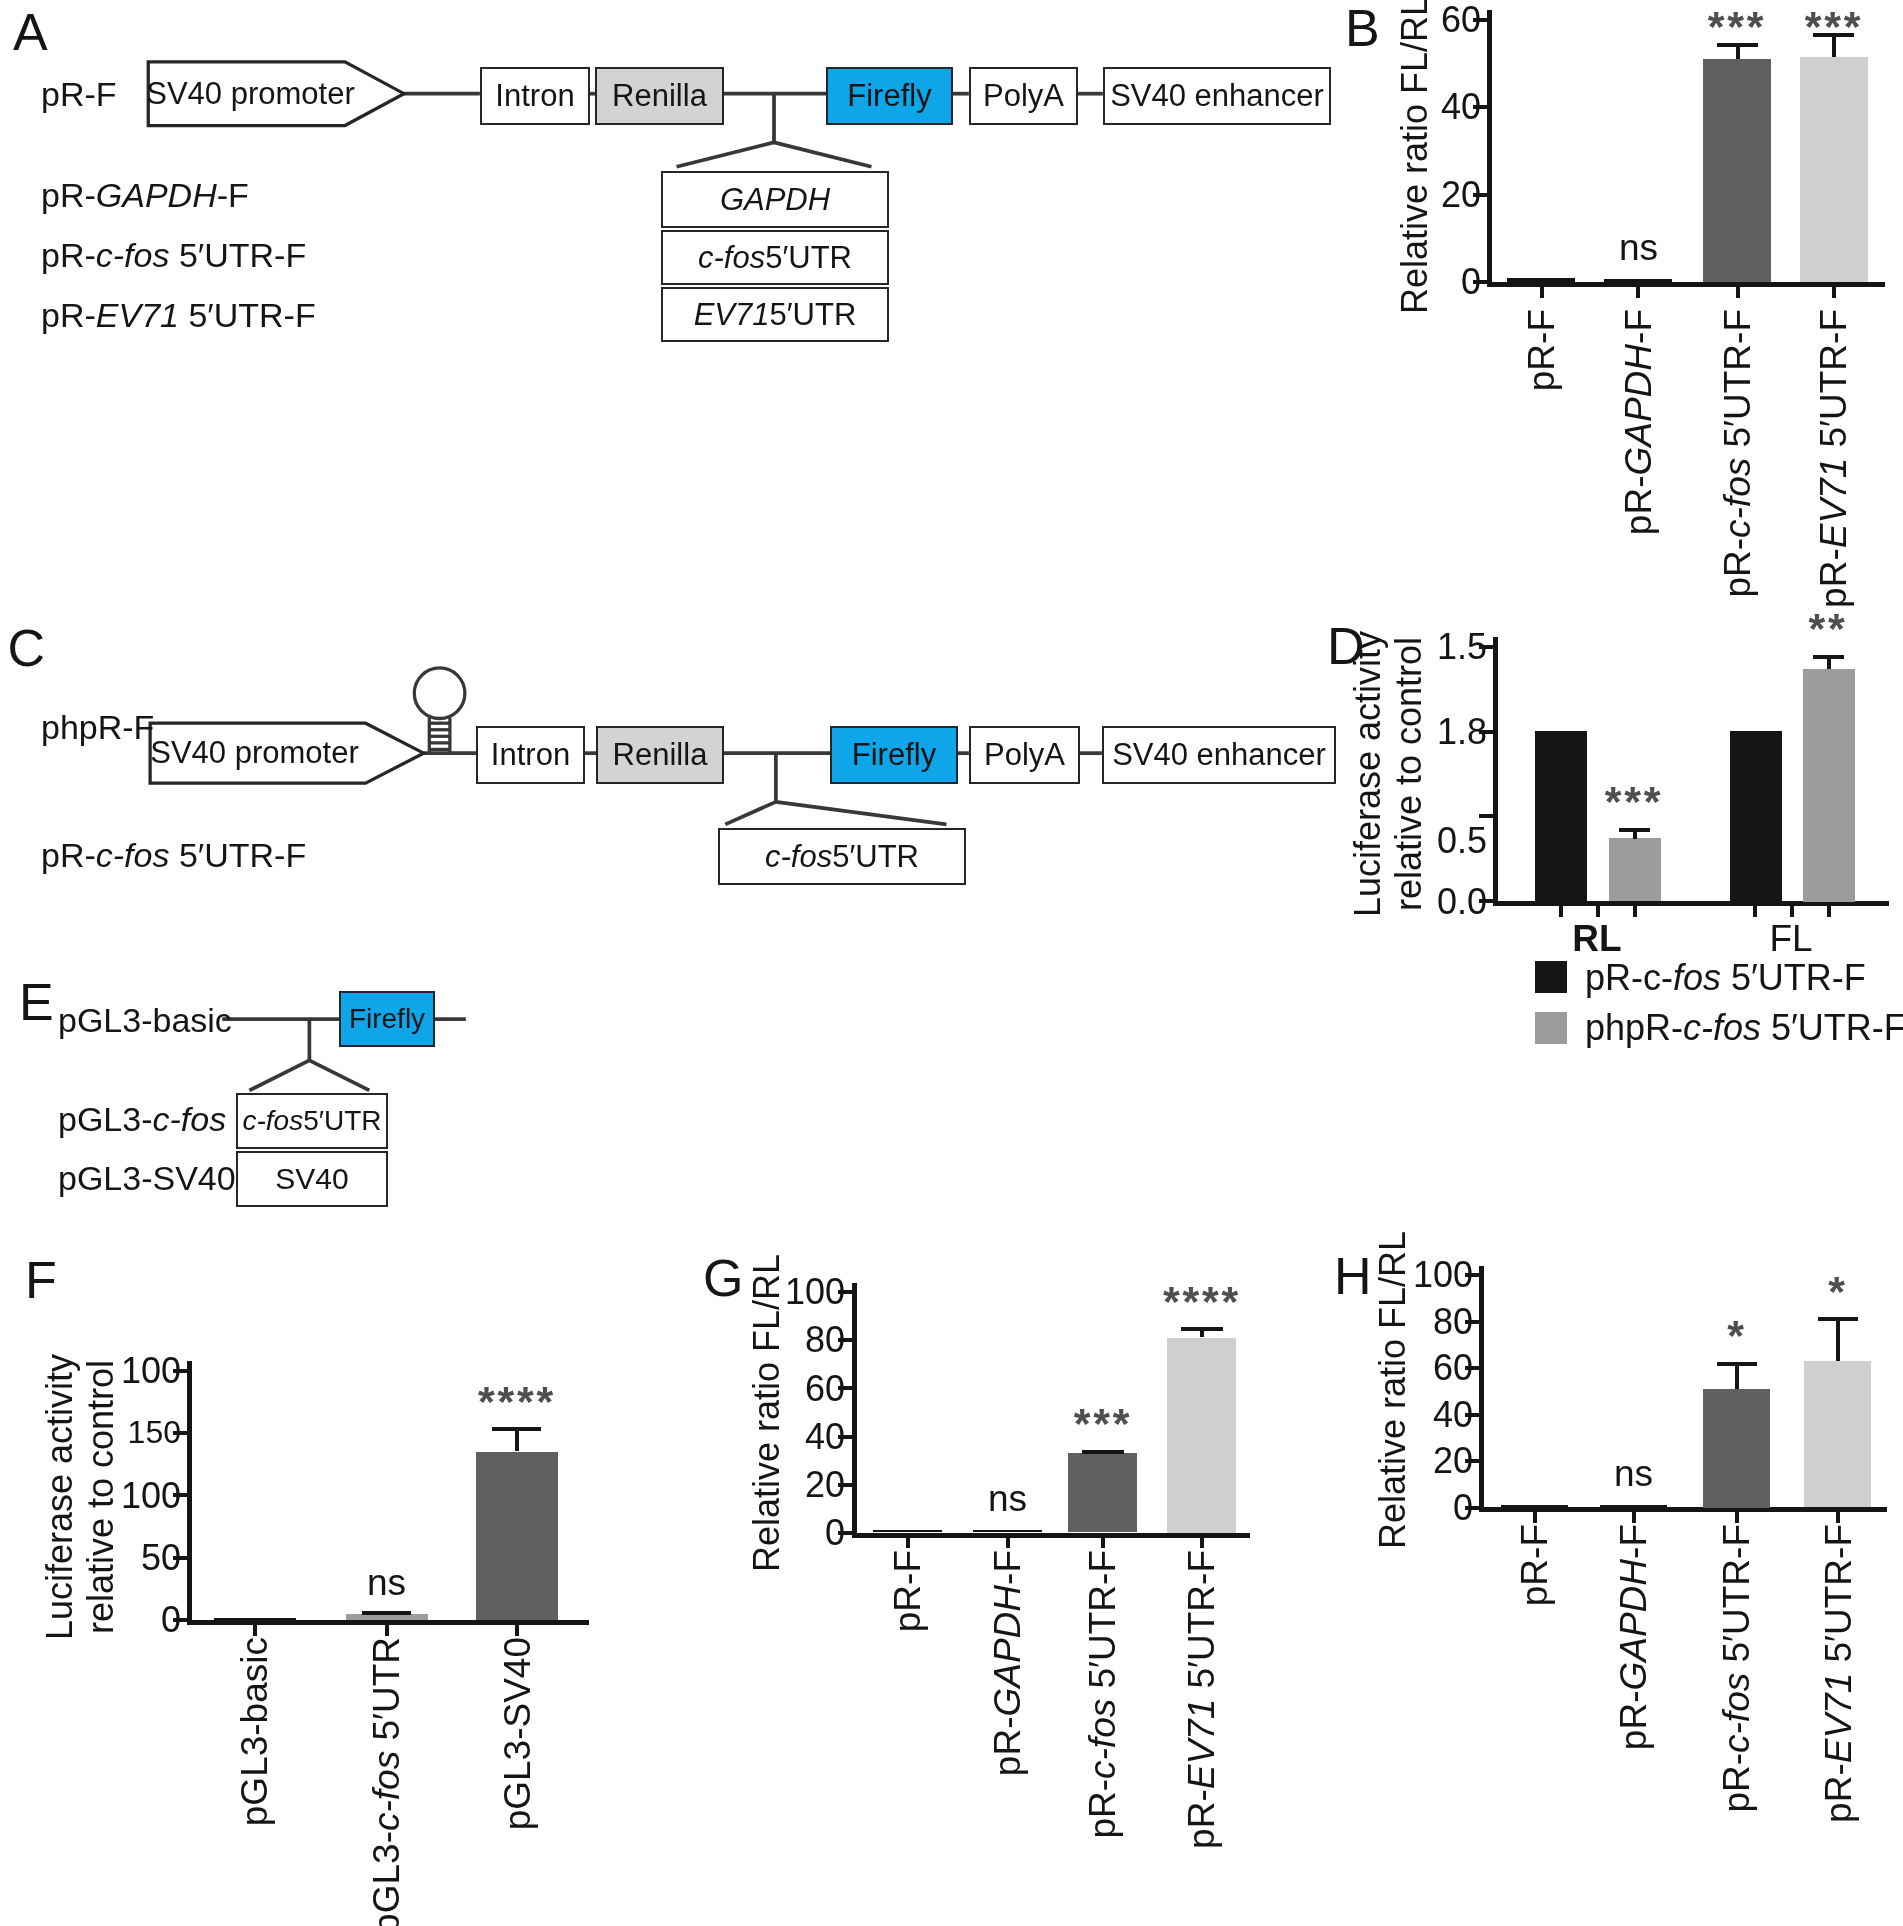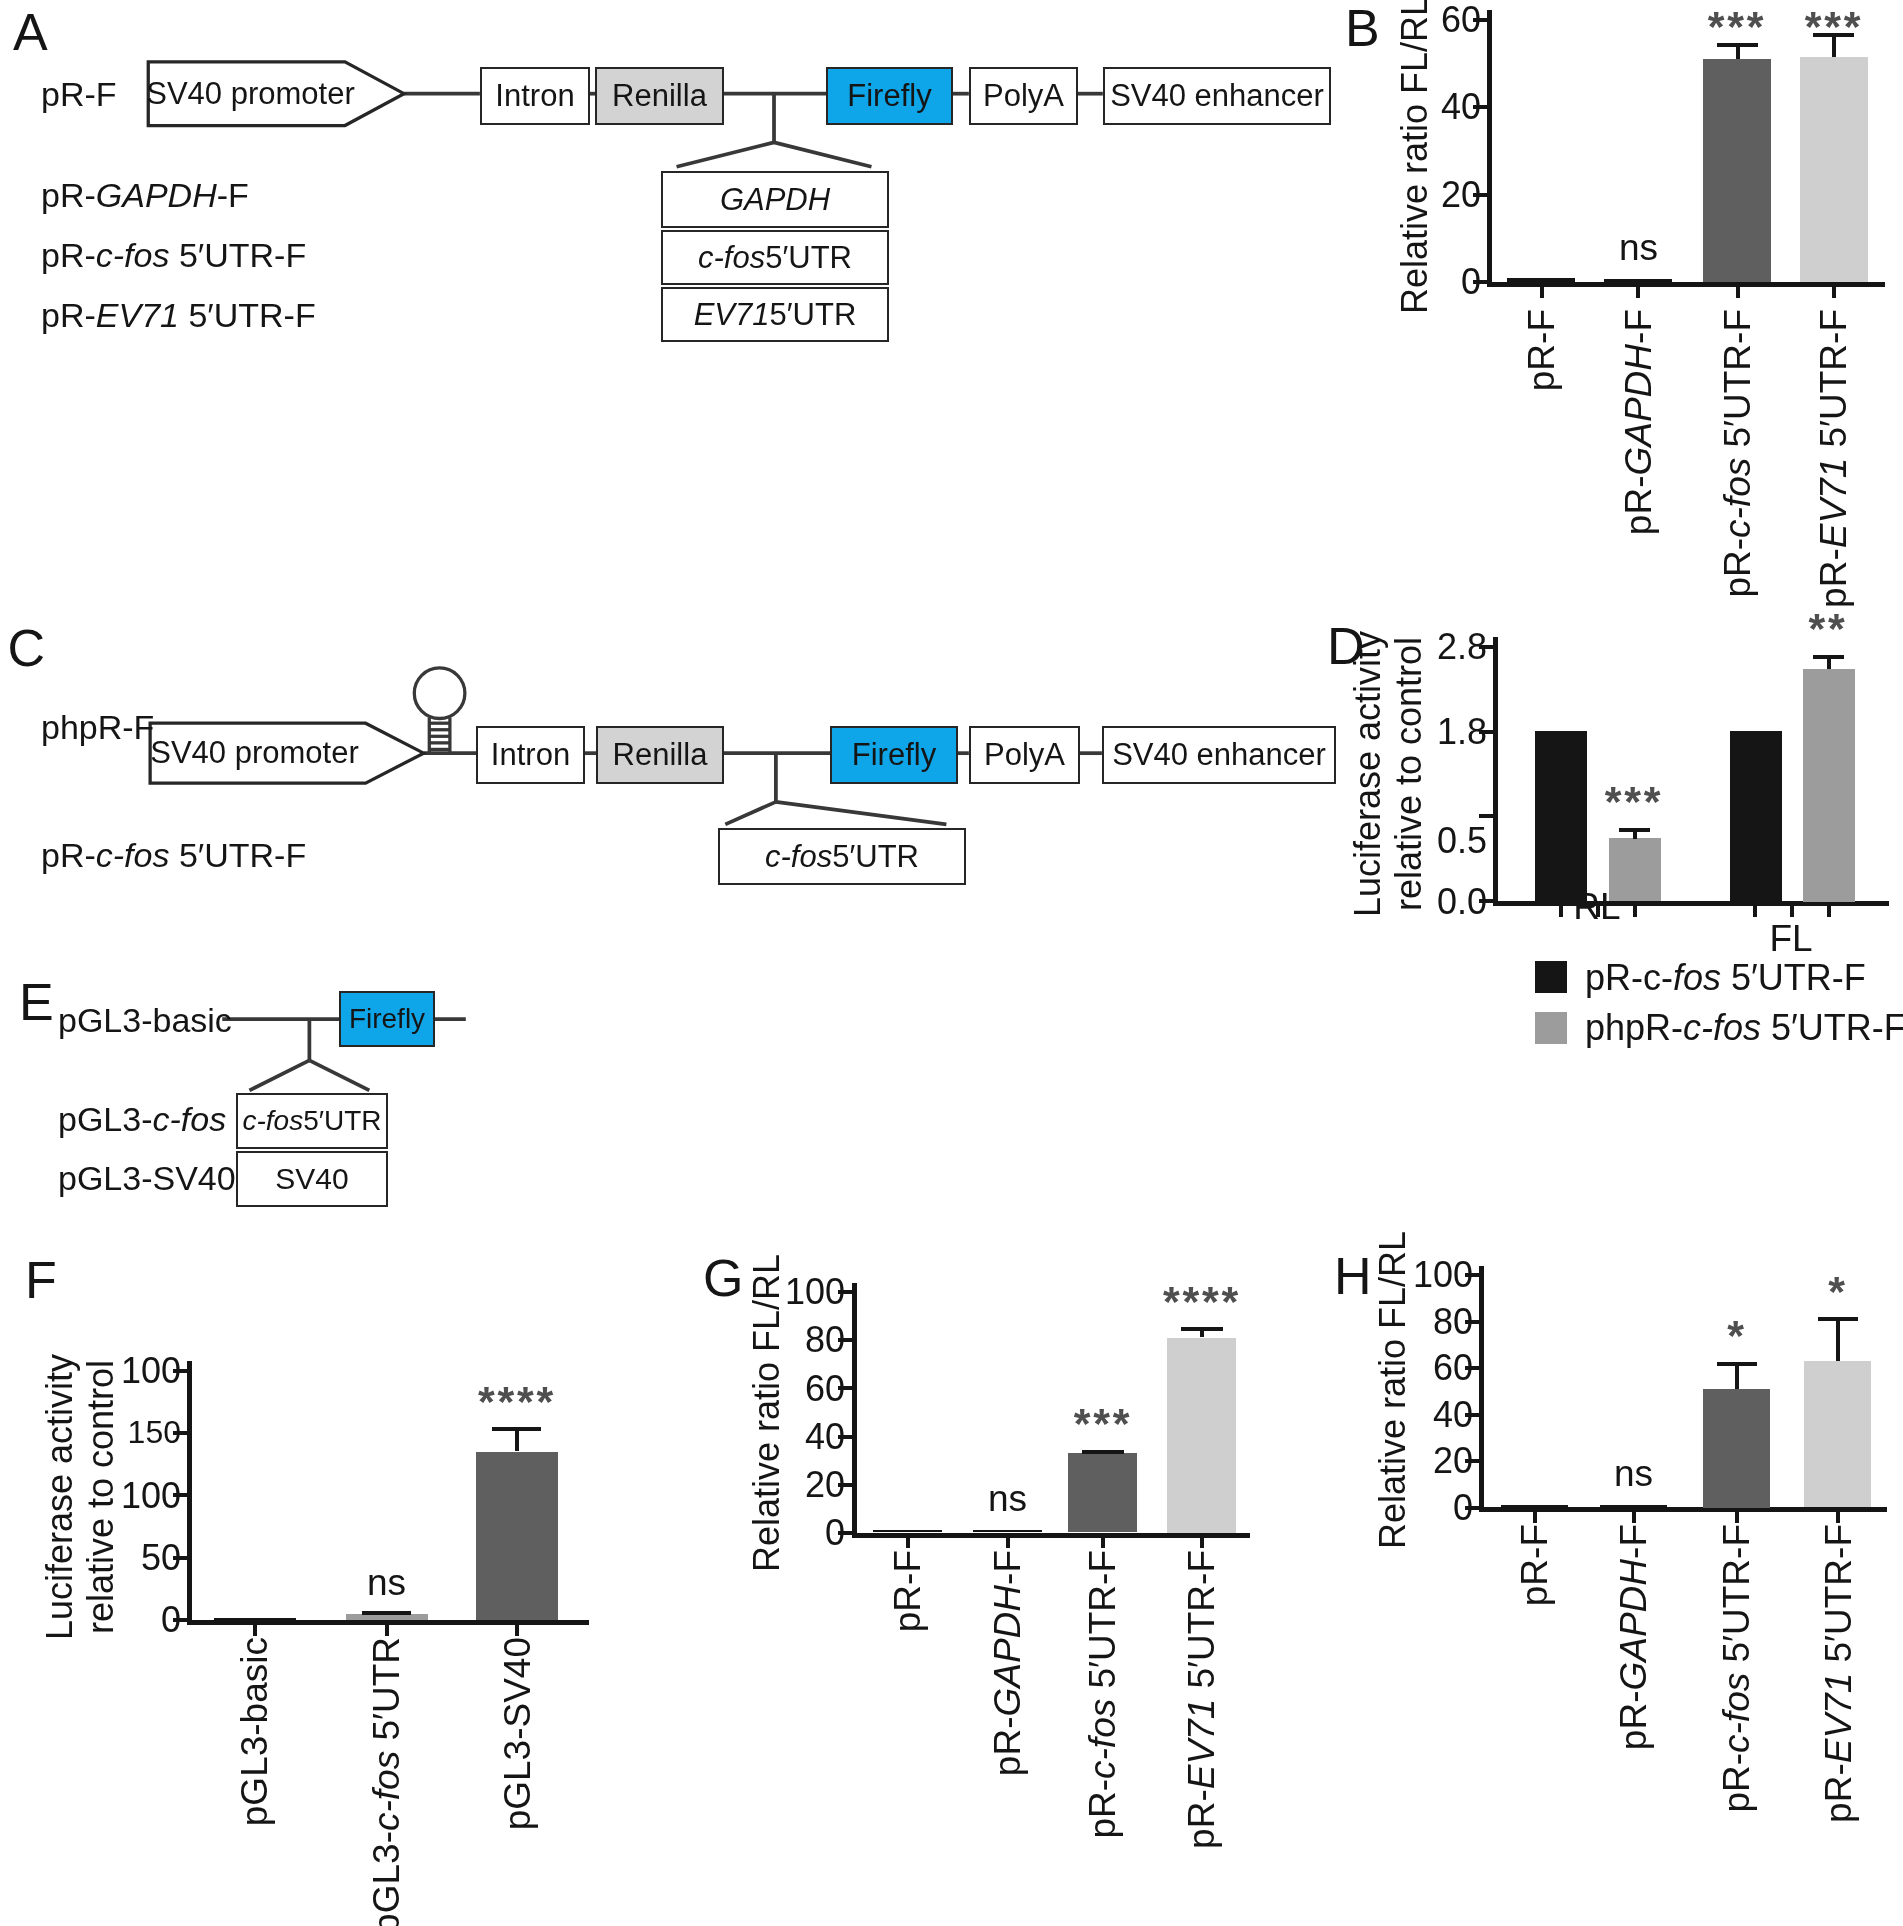--- a/index.html
+++ b/index.html
@@ -171,36 +171,36 @@
   <div class="chart" id="chart-d">
       <div style="position: absolute; left: 1493px; top: 637px; width: 4.7px; height: 269px; background: rgb(21, 21, 21);"></div>
       <div style="position: absolute; left: 1493px; top: 901px; width: 396px; height: 4.7px; background: rgb(21, 21, 21);"></div>
       <div style="position: absolute; left: 1479px; top: 899px; width: 14px; height: 3.7px; background: rgb(21, 21, 21);"></div>
       <div style="position: absolute; left: 1365px; top: 882px; width: 122px; height: 39px; line-height: 39px; text-align: right; font-size: 36px; color: rgb(21, 21, 21);">0.0</div>
       <div style="position: absolute; left: 1479px; top: 814px; width: 14px; height: 3.7px; background: rgb(21, 21, 21);"></div>
       <div style="position: absolute; left: 1365px; top: 797px; width: 122px; height: 39px; line-height: 39px; text-align: right; font-size: 36px; color: rgb(21, 21, 21); margin-top: 24px;">0.5</div>
       <div style="position: absolute; left: 1479px; top: 730px; width: 14px; height: 3.7px; background: rgb(21, 21, 21);"></div>
       <div style="position: absolute; left: 1365px; top: 712px; width: 122px; height: 39px; line-height: 39px; text-align: right; font-size: 36px; color: rgb(21, 21, 21);">1.8</div>
       <div style="position: absolute; left: 1479px; top: 645px; width: 14px; height: 3.7px; background: rgb(21, 21, 21);"></div>
-      <div style="position: absolute; left: 1365px; top: 627px; width: 122px; height: 39px; line-height: 39px; text-align: right; font-size: 36px; color: rgb(21, 21, 21);">2.8</div>
+      <div style="position: absolute; left: 1365px; top: 627px; width: 122px; height: 39px; line-height: 39px; text-align: right; font-size: 36px; color: rgb(21, 21, 21);">1.5</div>
       <div style="position: absolute; left: 1349px; top: 774px; transform: translateY(-50%);">
         <span style="writing-mode: vertical-rl; transform: rotate(180deg); display: block; white-space: nowrap; font-size: 36px; line-height: 38px; color: rgb(21, 21, 21);"><span>Luciferase activity</span></span>
       </div>
       <div style="position: absolute; left: 1390px; top: 774px; transform: translateY(-50%);">
         <span style="writing-mode: vertical-rl; transform: rotate(180deg); display: block; white-space: nowrap; font-size: 36px; line-height: 38px; color: rgb(21, 21, 21);"><span>relative to control</span></span>
       </div>
       <div style="position: absolute; left: 1535px; top: 731px; width: 52px; height: 170px; background: rgb(21, 21, 21);"></div>
       <div style="position: absolute; left: 1559px; top: 906px; width: 3.7px; height: 11.2px; background: rgb(21, 21, 21);"></div>
       <div style="position: absolute; left: 1609px; top: 838px; width: 52px; height: 63px; background: rgb(156, 156, 156);"></div>
       <div style="position: absolute; left: 1633px; top: 830px; width: 3.7px; height: 8.5px; background: rgb(21, 21, 21);"></div>
       <div style="position: absolute; left: 1619px; top: 828px; width: 31px; height: 3.7px; background: rgb(21, 21, 21);"></div>
       <div style="position: absolute; left: 1531px; top: 779px; width: 206px; text-align: center; font-size: 43px; line-height: 45px; color: rgb(79, 79, 79); letter-spacing: 2.8px; font-weight: bold;">***</div>
       <div style="position: absolute; left: 1633px; top: 906px; width: 3.7px; height: 11.2px; background: rgb(21, 21, 21);"></div>
       <div style="position: absolute; left: 1596px; top: 906px; width: 3.7px; height: 11.2px; background: rgb(21, 21, 21);"></div>
-      <div style="position: absolute; left: 1522px; top: 886px; width: 150px; text-align: center; font-size: 37px; line-height: 41px; color: rgb(21, 21, 21);"><span>RL</span></div>
+      <div style="position: absolute; left: 1522px; top: 918px; width: 150px; text-align: center; font-size: 37px; line-height: 41px; color: rgb(21, 21, 21); font-weight: bold;"><span>RL</span></div>
       <div style="position: absolute; left: 1730px; top: 731px; width: 52px; height: 170px; background: rgb(21, 21, 21);"></div>
       <div style="position: absolute; left: 1753px; top: 906px; width: 3.7px; height: 11.2px; background: rgb(21, 21, 21);"></div>
       <div style="position: absolute; left: 1803px; top: 669px; width: 52px; height: 233px; background: rgb(156, 156, 156);"></div>
       <div style="position: absolute; left: 1827px; top: 657px; width: 3.7px; height: 12px; background: rgb(21, 21, 21);"></div>
       <div style="position: absolute; left: 1813px; top: 655px; width: 31px; height: 3.7px; background: rgb(21, 21, 21);"></div>
       <div style="position: absolute; left: 1725px; top: 606px; width: 206px; text-align: center; font-size: 43px; line-height: 45px; color: rgb(79, 79, 79); letter-spacing: 2.8px; font-weight: bold;">**</div>
       <div style="position: absolute; left: 1827px; top: 906px; width: 3.7px; height: 11.2px; background: rgb(21, 21, 21);"></div>
       <div style="position: absolute; left: 1790px; top: 906px; width: 3.7px; height: 11.2px; background: rgb(21, 21, 21);"></div>
       <div style="position: absolute; left: 1716px; top: 918px; width: 150px; text-align: center; font-size: 37px; line-height: 41px; color: rgb(21, 21, 21);"><span>FL</span></div>
       <div style="position: absolute; left: 1535px; top: 961px; width: 32px; height: 32px; background: rgb(21, 21, 21);"></div>

